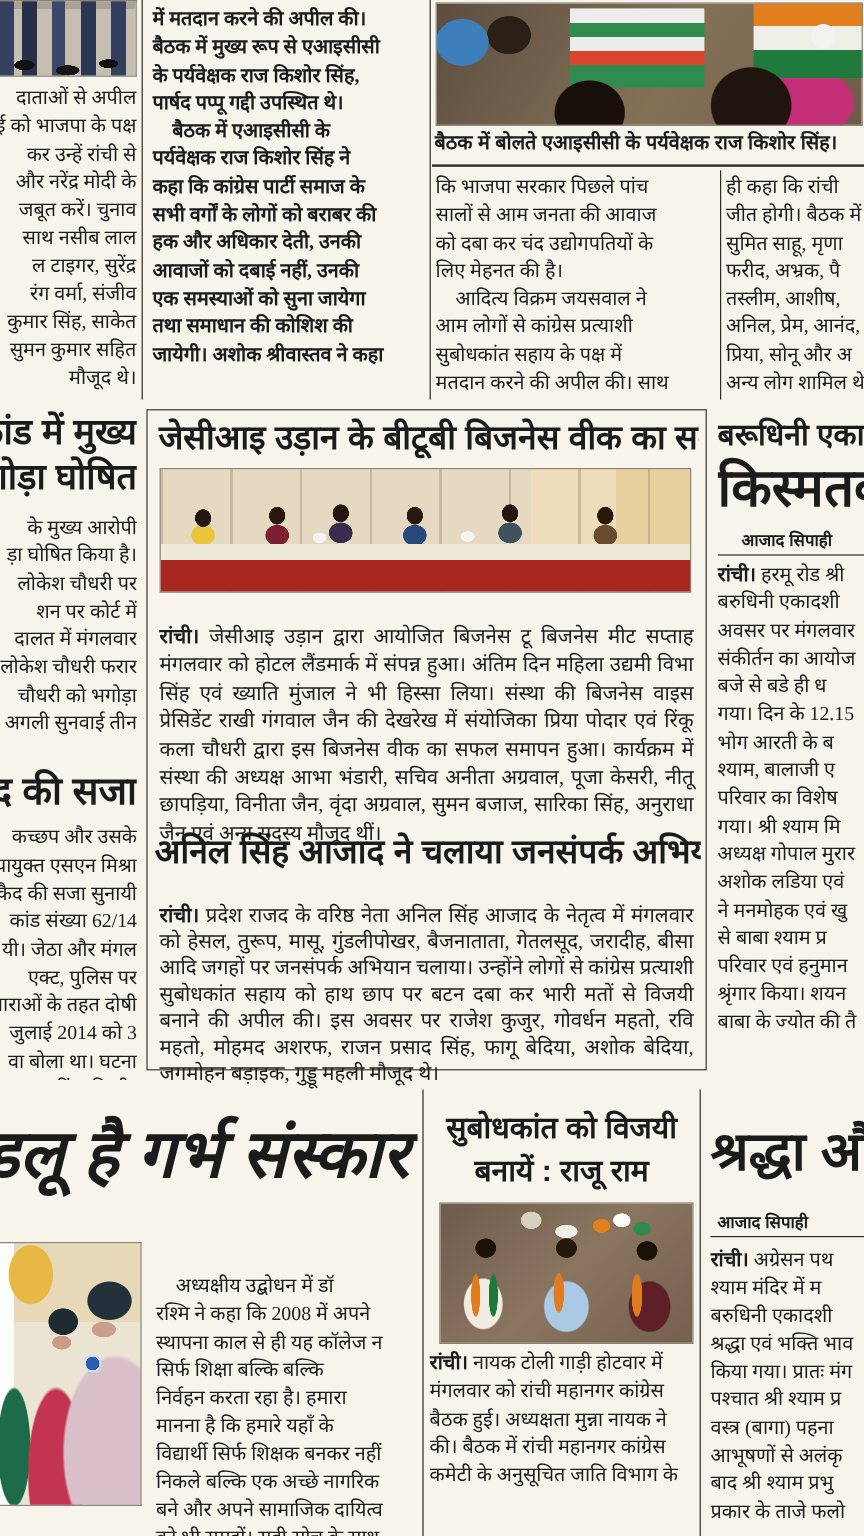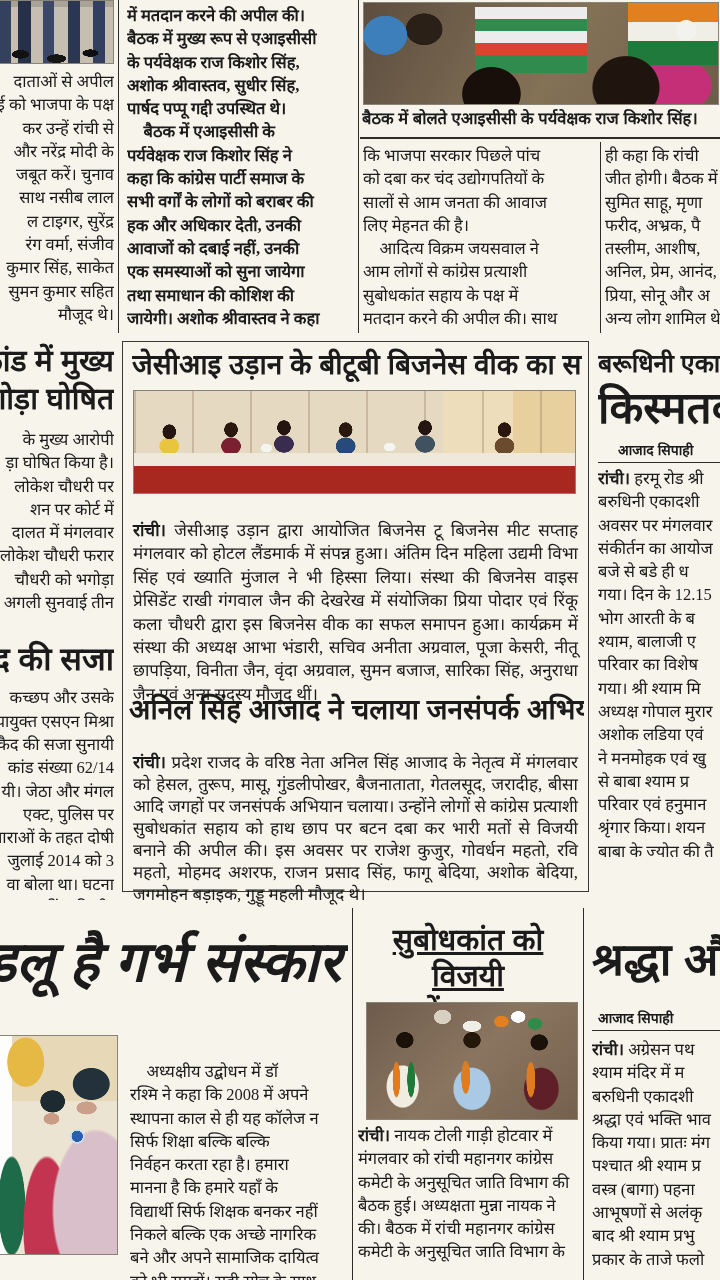--- a/index.html
+++ b/index.html
@@ -86,21 +86,21 @@
       radial-gradient(14px 9px at 74% 33%, #caa08a 70%, transparent 74%),
       radial-gradient(11px 8px at 44% 38%, #c99d85 70%, transparent 74%),
       radial-gradient(70px 130px at 82% 80%, #d9bfc9 60%, transparent 63%),
       radial-gradient(38px 115px at 40% 88%, #c23450 60%, transparent 63%),
       radial-gradient(22px 80px at 10% 78%, #1e6b4a 60%, transparent 63%),
       radial-gradient(30px 40px at 22% 12%, #e6b844 60%, transparent 63%),
       linear-gradient(90deg,#fdfdfb 0 10%,transparent 10%),
       linear-gradient(180deg,#e7d9b8 0 30%,#ece4d2 30%);}
   .bl-cap{left:0;top:1257px;width:122px;font-size:11px;white-space:nowrap;overflow:hidden;text-indent:-6px;margin-top:34px;}
   .bl-body{left:130px;top:1032px;width:223px;height:248px;margin-top:28px;}
-  .bm-head{left:356px;top:922px;width:224px;text-align:center;font-size:30px;line-height:36px;text-decoration:underline;}
+  .bm-head{left:356px;top:922px;width:224px;text-align:center;font-size:25px;line-height:36px;}
   .bm-photo{left:366px;top:1002px;width:210px;height:116px;
     background:
       radial-gradient(15px 9px at 50% 20%, #efefe8 60%, transparent 64%),
       radial-gradient(14px 13px at 18% 32%, #1a1208 60%, transparent 64%),
       radial-gradient(14px 13px at 50% 32%, #241808 60%, transparent 64%),
       radial-gradient(14px 13px at 82% 34%, #1a1208 60%, transparent 64%),
       radial-gradient(6px 28px at 14% 66%, #e07b1f 60%, transparent 66%),
       radial-gradient(6px 28px at 21% 66%, #1f7a3a 60%, transparent 66%),
       radial-gradient(26px 34px at 17% 72%, #f1ece2 60%, transparent 64%),
       radial-gradient(7px 26px at 47% 64%, #e07b1f 60%, transparent 66%),
@@ -134,40 +134,39 @@
       <div class="tline">रंग वर्मा, संजीव</div>
       <div class="tline">कुमार सिंह, साकेत</div>
       <div class="tline">सुमन कुमार सहित</div>
       <div class="tline">मौजूद थे।</div>
     </div>
   <div class="vrule" style="left:118px;top:0;height:333px"></div>
   <div class="abs top-col2 body-txt clipR">
       <div class="tline">में मतदान करने की अपील की।</div>
       <div class="tline">बैठक में मुख्य रूप से एआइसीसी</div>
       <div class="tline">के पर्यवेक्षक राज किशोर सिंह,</div>
-      <div class="tline">अशोक श्रीवास्तव, सुधीर सिंह,</div>
       <div class="tline">पार्षद पप्पू गद्दी उपस्थित थे।</div>
       <div class="tline"> बैठक में एआइसीसी के</div>
       <div class="tline">पर्यवेक्षक राज किशोर सिंह ने</div>
       <div class="tline">कहा कि कांग्रेस पार्टी समाज के</div>
       <div class="tline">सभी वर्गों के लोगों को बराबर की</div>
       <div class="tline">हक और अधिकार देती, उनकी</div>
       <div class="tline">आवाजों को दबाई नहीं, उनकी</div>
       <div class="tline">एक समस्याओं को सुना जायेगा</div>
       <div class="tline">तथा समाधान की कोशिश की</div>
       <div class="tline">जायेगी। अशोक श्रीवास्तव ने कहा</div>
     </div>
   <div class="vrule" style="left:358px;top:0;height:333px"></div>
   <div class="photo photo-tr"></div>
   <div class="abs cap-tr head">बैठक में बोलते एआइसीसी के पर्यवेक्षक राज किशोर सिंह।</div>
   <div class="hrule" style="left:360px;top:137px;width:360px"></div>
   <div class="abs top-col3 body-txt clipR">
       <div class="tline">कि भाजपा सरकार पिछले पांच</div>
+      <div class="tline">सालों से आम जनता की आवाज</div>
       <div class="tline">को दबा कर चंद उद्योगपतियों के</div>
-      <div class="tline">सालों से आम जनता की आवाज</div>
       <div class="tline">लिए मेहनत की है।</div>
       <div class="tline"> आदित्य विक्रम जयसवाल ने</div>
       <div class="tline">आम लोगों से कांग्रेस प्रत्याशी</div>
       <div class="tline">सुबोधकांत सहाय के पक्ष में</div>
       <div class="tline">मतदान करने की अपील की। साथ</div>
     </div>
   <div class="vrule" style="left:600px;top:142px;height:191px"></div>
   <div class="abs top-col4 body-txt clipR">
       <div class="tline">ही कहा कि रांची</div>
       <div class="tline">जीत होगी। बैठक में</div>
@@ -263,21 +262,20 @@
   <div class="vrule" style="left:352px;top:908px;height:372px"></div>
 
   <div class="abs bm-head head">
     <div>सुबोधकांत को विजयी</div>
     <div>बनायें : राजू राम</div>
   </div>
   <div class="photo bm-photo"></div>
   <div class="abs bm-body body-txt clipR">
     <div class="tline"><b>रांची।</b> <span>नायक टोली गाड़ी होटवार में</span></div>
   <div class="tline">मंगलवार को रांची महानगर कांग्रेस</div>
-      <div class="tline">कमेटी के अनुसूचित जाति विभाग की</div>
       <div class="tline">बैठक हुई। अध्यक्षता मुन्ना नायक ने</div>
       <div class="tline">की। बैठक में रांची महानगर कांग्रेस</div>
       <div class="tline">कमेटी के अनुसूचित जाति विभाग के</div>
     </div>
 
   <div class="vrule" style="left:583px;top:908px;height:372px"></div>
 
   <div class="abs br-head head">श्रद्धा और</div>
   <div class="abs br-byline-wrap">
     <div class="byline" style="padding-left:6px">आजाद सिपाही</div>

